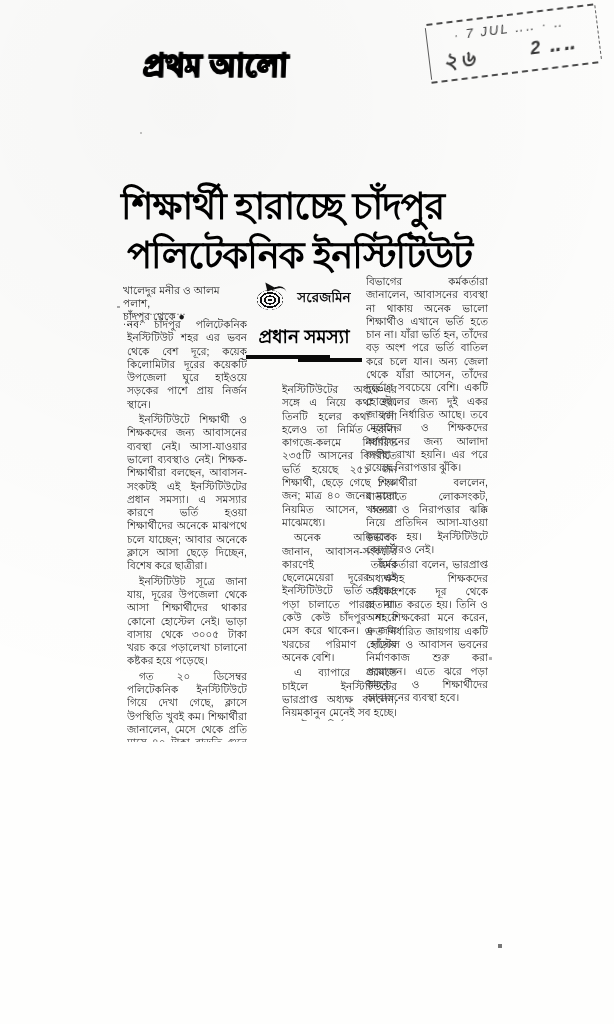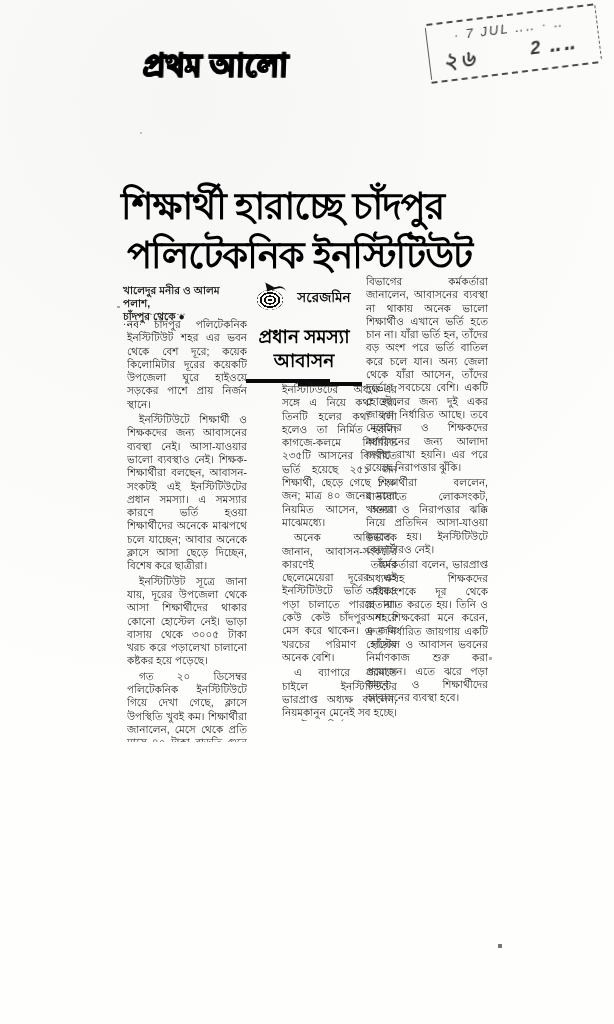--- a/index.html
+++ b/index.html
@@ -56,21 +56,21 @@
   .headline{
     position:absolute;left:121px;top:182px;width:366px;
     font-weight:bold;color:#0c0c0c;
     font-size:37px;line-height:49px;letter-spacing:-1px;
     filter:blur(0.25px) contrast(1.2);
   }
   .headline .l2{padding-left:6px;}
   
   .byline{
     position:absolute;left:123px;top:284px;width:119px;
-    font-size:10.5px;line-height:13px;font-weight:bold;color:#1a1a1a;
+    font-size:10.5px;line-height:13px;font-weight:normal;color:#1a1a1a;
     filter:blur(0.2px);
   }
   .byline-rule{
     position:absolute;left:123px;top:309px;width:80px;
     font-size:9px;letter-spacing:1px;color:#444;
   }
   .coltext{
     position:absolute;
     font-size:10.4px;line-height:13.3px;text-align:justify;
     color:#1c1c1c;overflow:hidden;
@@ -159,21 +159,20 @@
     <div class="feature-logo-row">
       <span class="spiral">
         <span class="coil"></span>
         <span class="tail"></span>
         <span class="arrowhead"></span>
       </span>
       <span class="feature-logo-label">সরেজমিন</span>
     </div>
     <div class="feature-subhead">
       <div>প্রধান সমস্যা</div>
-      <div>আবাসন</div>
     </div>
     <div class="feature-rule">
       <span class="seg1"></span>
       <span class="seg2"></span>
     </div>
   </div>
 
   <div class="coltext col1">
     <p class="noindent">নব চাঁদপুর পলিটেকনিক ইনস্টিটিউট শহর এর ভবন থেকে বেশ দূরে; কয়েক কিলোমিটার দূরের কয়েকটি উপজেলা ঘুরে হাইওয়ে সড়কের পাশে প্রায় নির্জন স্থানে।</p>
     <p>ইনস্টিটিউটে শিক্ষার্থী ও শিক্ষকদের জন্য আবাসনের ব্যবস্থা নেই। আসা-যাওয়ার ভালো ব্যবস্থাও নেই। শিক্ষক-শিক্ষার্থীরা বলছেন, আবাসন-সংকটই এই ইনস্টিটিউটের প্রধান সমস্যা। এ সমস্যার কারণে ভর্তি হওয়া শিক্ষার্থীদের অনেকে মাঝপথে চলে যাচ্ছেন; আবার অনেকে ক্লাসে আসা ছেড়ে দিচ্ছেন, বিশেষ করে ছাত্রীরা।</p>

